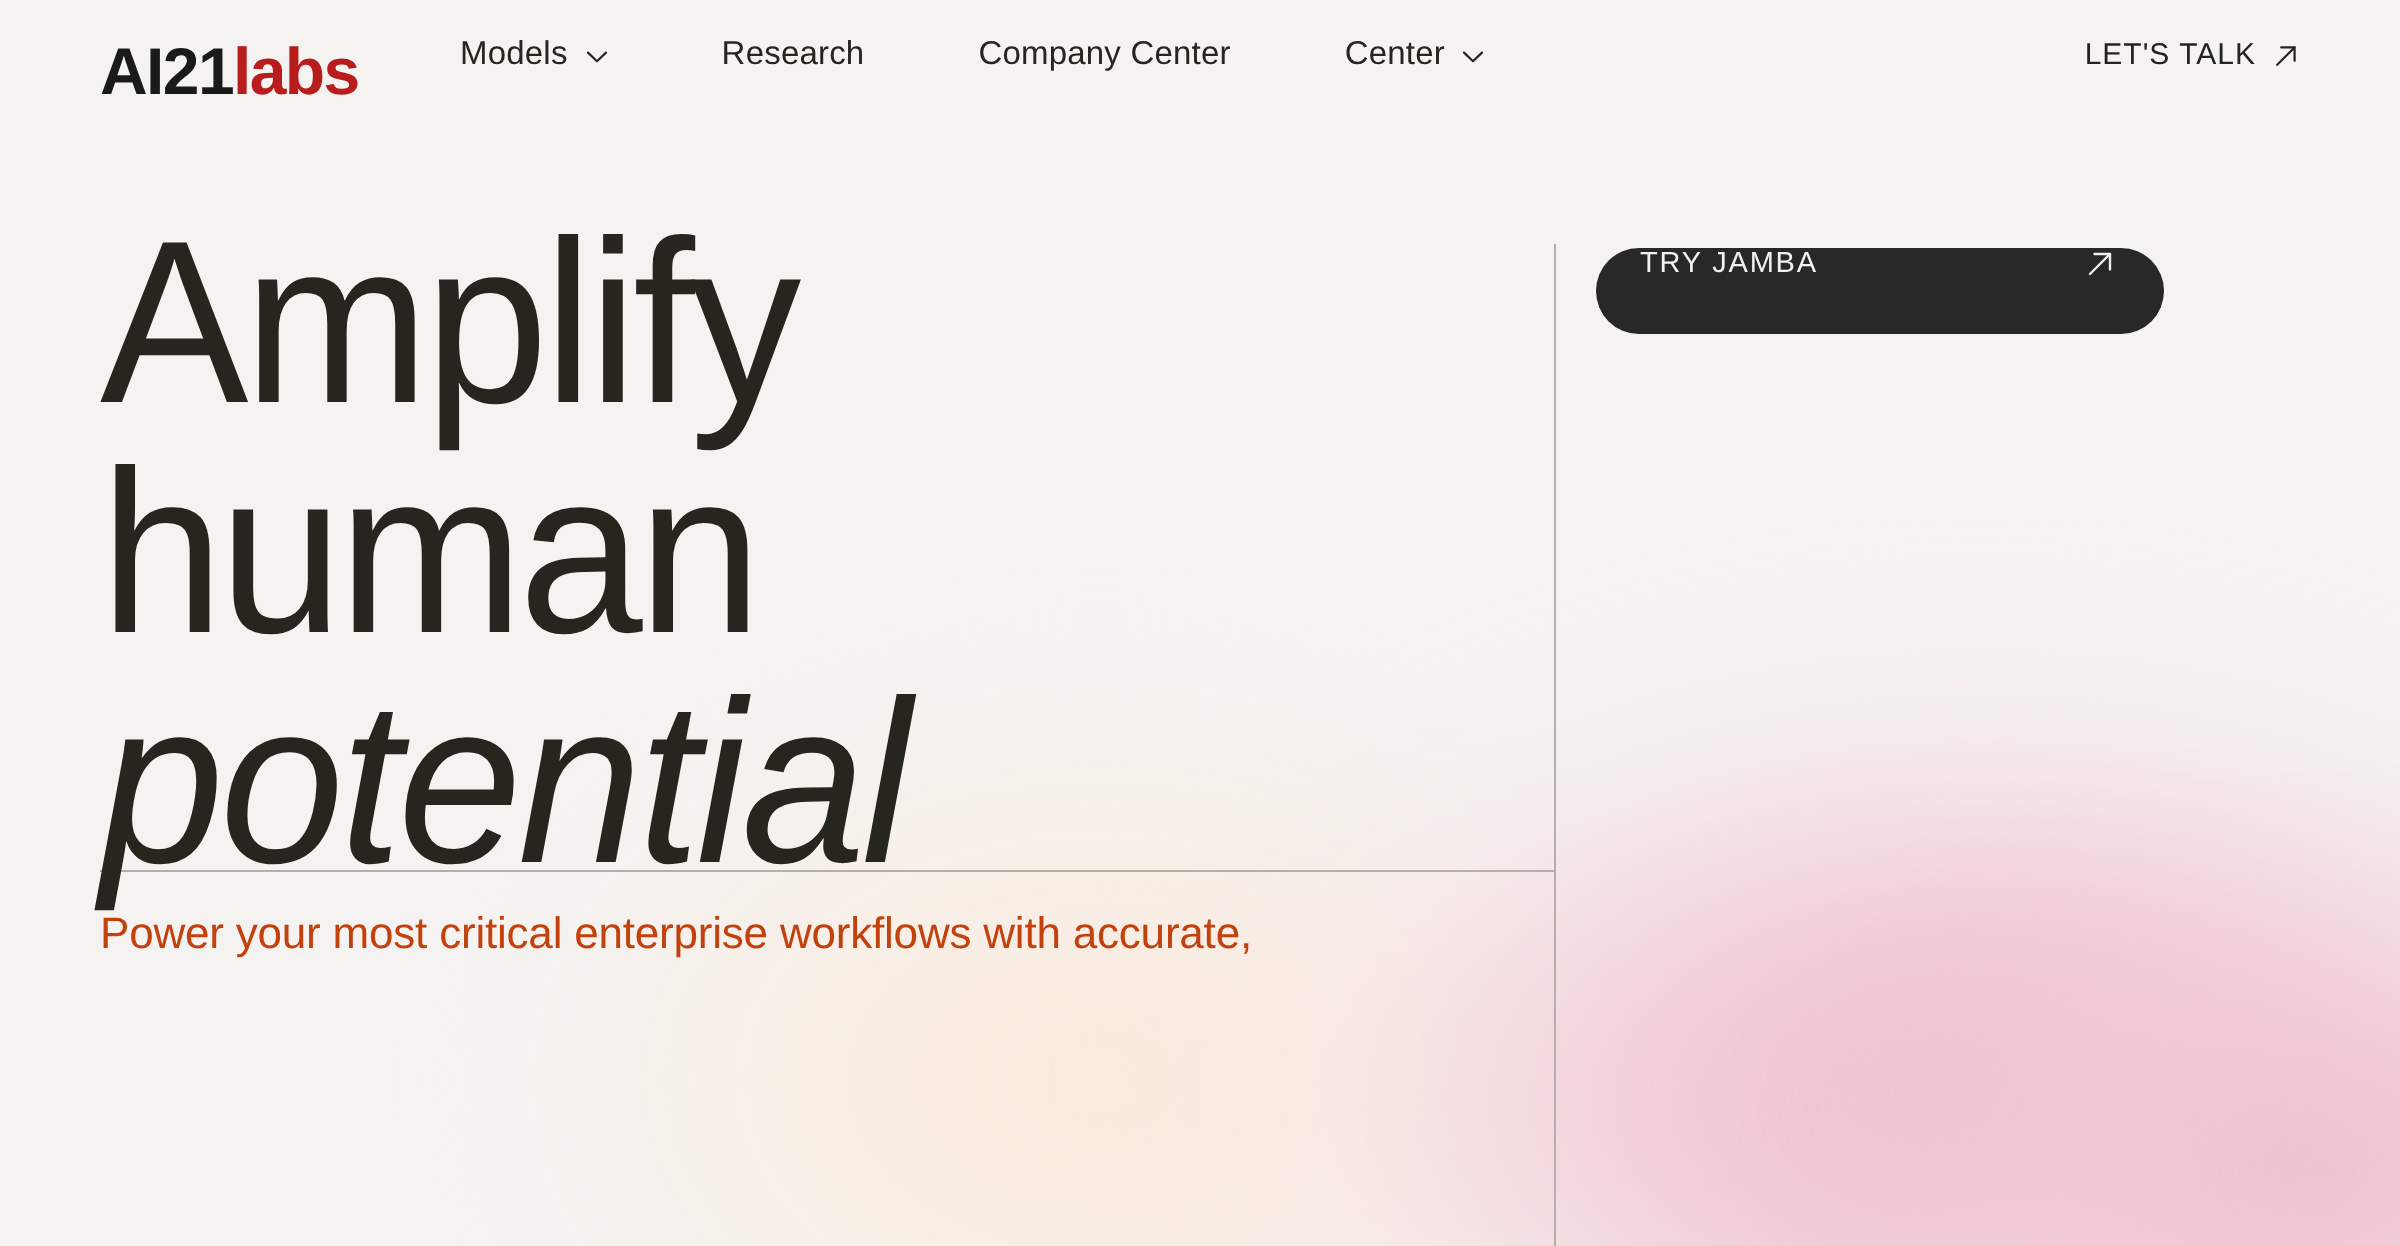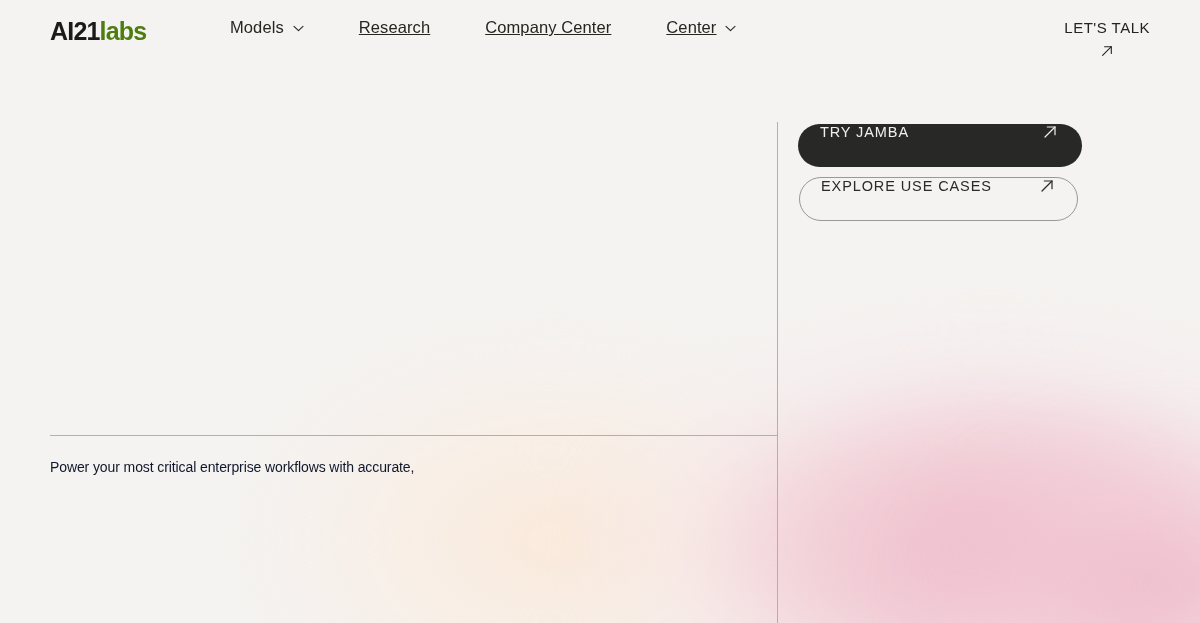--- a/index.html
+++ b/index.html
@@ -69,50 +69,50 @@
     height: 62px;
     display: flex;
     align-items: center;
     z-index: 5;
   }
 
   .logo {
     position: absolute;
     left: 50px;
     top: 19px;
-    font-size: 25px;
+    font-size: 33px;
     font-weight: bold;
     letter-spacing: -0.8px;
     line-height: 1;
     display: flex;
     align-items: baseline;
     cursor: pointer;
   }
   .logo-mark { color: #1a1a19; }
-  .logo-word { color: #4d7c0f; }
+  .logo-word { color: #b91c1c; }
 
   .nav {
     position: absolute;
     left: 230px;
     top: 18px;
     display: flex;
-    gap: 12px;
+    gap: 0px;
   }
 
   .nav-item {
     display: flex;
     align-items: center;
     gap: 9px;
     font-size: 16.5px;
     color: #26261f;
     cursor: pointer;
     white-space: nowrap;
     letter-spacing: 0.1px;
   }
-  .nav-item + .nav-item { margin-left: 43px; text-decoration: underline; }
+  .nav-item + .nav-item { margin-left: 57px; }
 
   .chev {
     display: inline-block;
     width: 11px;
     height: 7px;
     position: relative;
     top: 1px;
   }
   .chev svg { display: block; }
 
@@ -121,21 +121,20 @@
     right: 50px;
     top: 19px;
     display: flex;
     align-items: center;
     gap: 8px;
     font-size: 15px;
     letter-spacing: 0.5px;
     color: #232320;
     cursor: pointer;
     white-space: nowrap;
-    flex-direction: column;
   }
 
   .arr {
     display: inline-block;
     width: 14px;
     height: 14px;
   }
   .arr svg { display: block; }
 
   
@@ -182,23 +181,23 @@
     font-style: italic;
     display: block;
     letter-spacing: -2px;
   }
 
   .subcopy {
     position: absolute;
     left: 50px;
     top: 451px;
     width: 730px;
-    font-size: 14px;
+    font-size: 22px;
     line-height: 32px;
-    color: #0f172a;
+    color: #c2410c;
     letter-spacing: -0.1px;
     z-index: 4;
   }
 
   
   .cta-stack {
     position: absolute;
     left: 798px;
     top: 124px;
     width: 290px;
@@ -296,42 +295,39 @@
           <path d="M4.6 2.7H11.3V9.4" stroke="#232320" stroke-width="1.1" stroke-linecap="round" stroke-linejoin="round"></path>
         </svg>
       </span>
     </div>
 
   </header>
 
   <div class="v-rule"></div>
   <div class="h-rule"></div>
 
+  <div class="hero">
+    <h1 class="headline">
+      <span class="headline-line-1">Amplify human</span>
+      <span class="headline-line-2">potential</span>
+    </h1>
+  </div>
 
   <p class="subcopy">
     <span>Power your most critical enterprise workflows with accurate,</span><br>
   </p>
 
   <div class="cta-stack">
 
     <button class="btn btn-primary">
       <span>TRY JAMBA</span>
       <span class="arr-lg">
         <svg viewBox="0 0 16 16" width="16" height="16" fill="none" xmlns="http://www.w3.org/2000/svg">
           <path d="M3 13L13 3" stroke="#f2f0ee" stroke-width="1.2" stroke-linecap="round"></path>
           <path d="M5.3 3H13V10.7" stroke="#f2f0ee" stroke-width="1.2" stroke-linecap="round" stroke-linejoin="round"></path>
         </svg>
       </span>
     </button>
 
-    <button class="btn btn-secondary">
-      <span>EXPLORE USE CASES</span>
-      <span class="arr-lg">
-        <svg viewBox="0 0 16 16" width="16" height="16" fill="none" xmlns="http://www.w3.org/2000/svg">
-          <path d="M3 13L13 3" stroke="#2a2a26" stroke-width="1.2" stroke-linecap="round"></path>
-          <path d="M5.3 3H13V10.7" stroke="#2a2a26" stroke-width="1.2" stroke-linecap="round" stroke-linejoin="round"></path>
-        </svg>
-      </span>
-    </button>
 
   </div>
 
 </div>
 
 </body></html>

